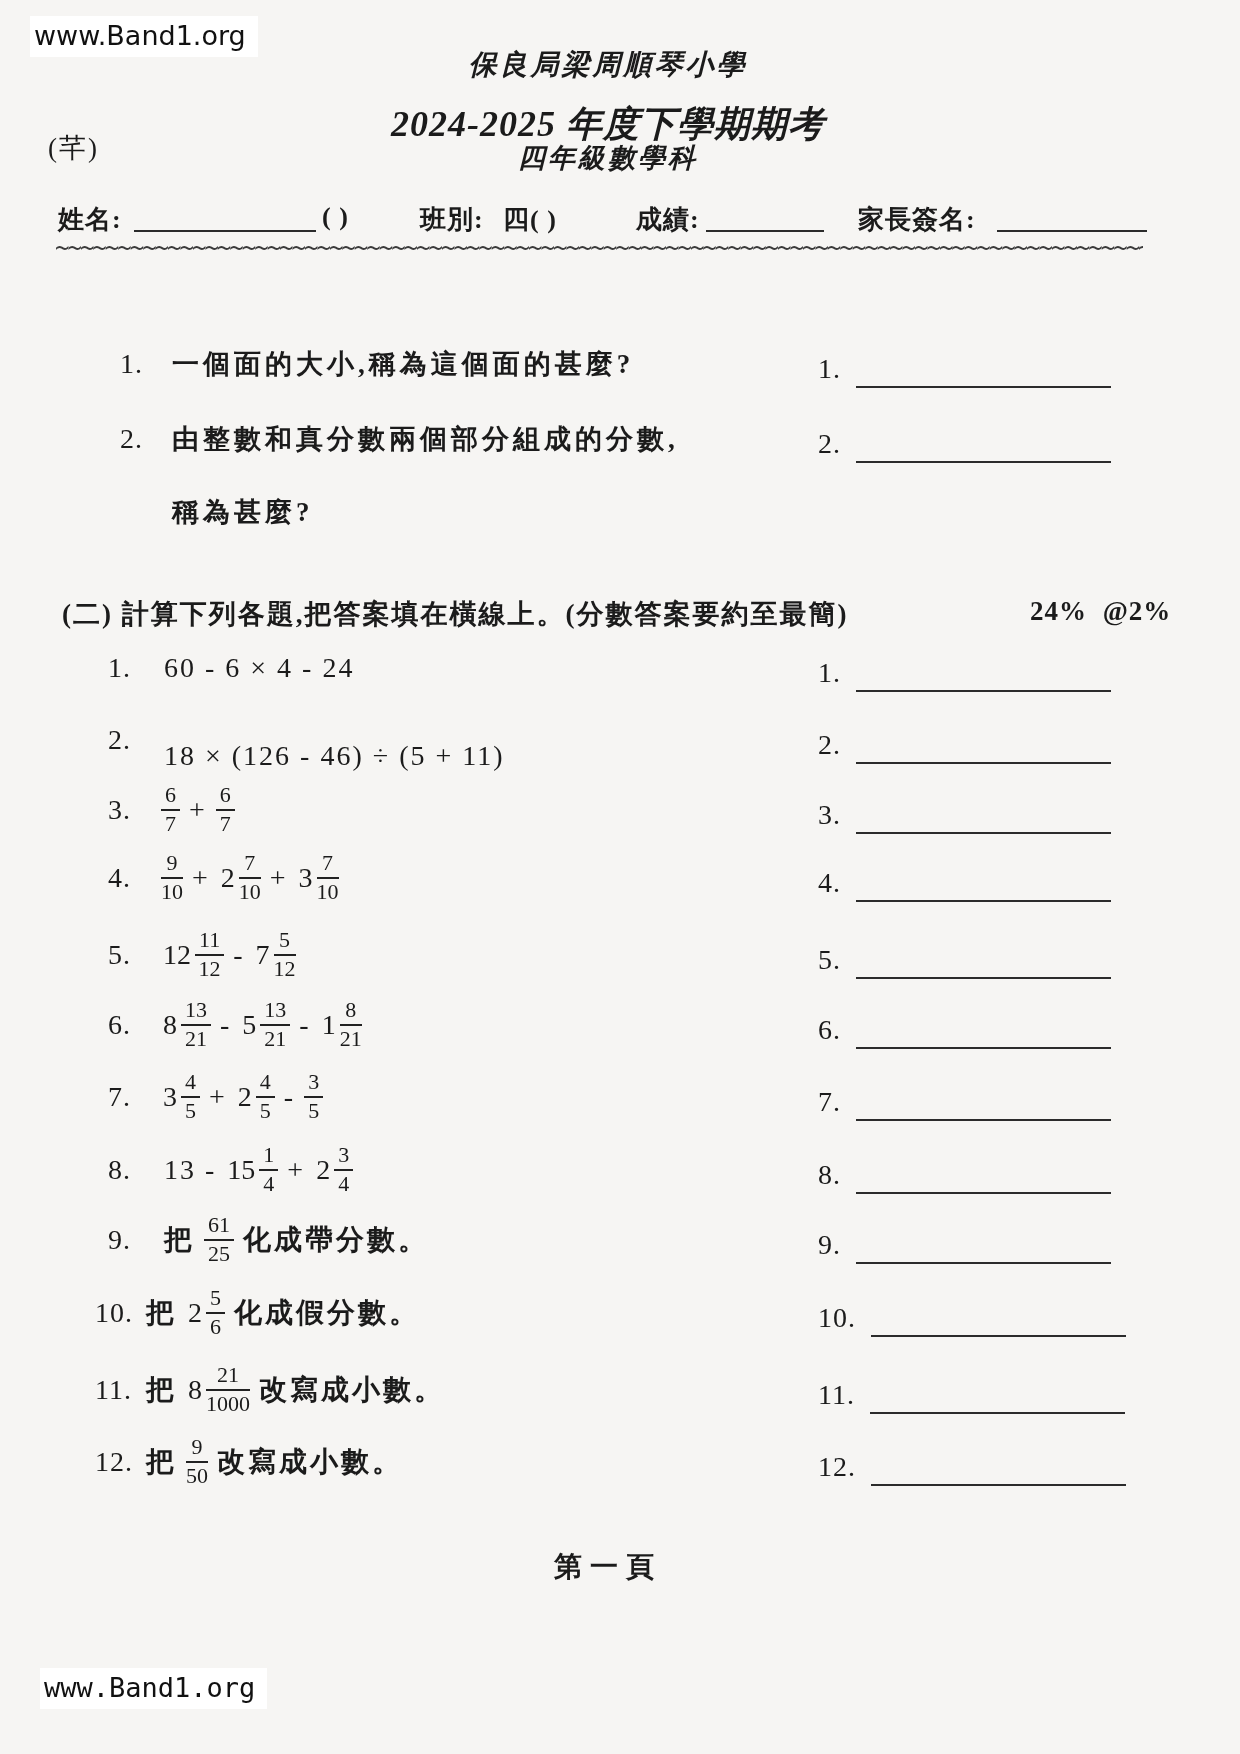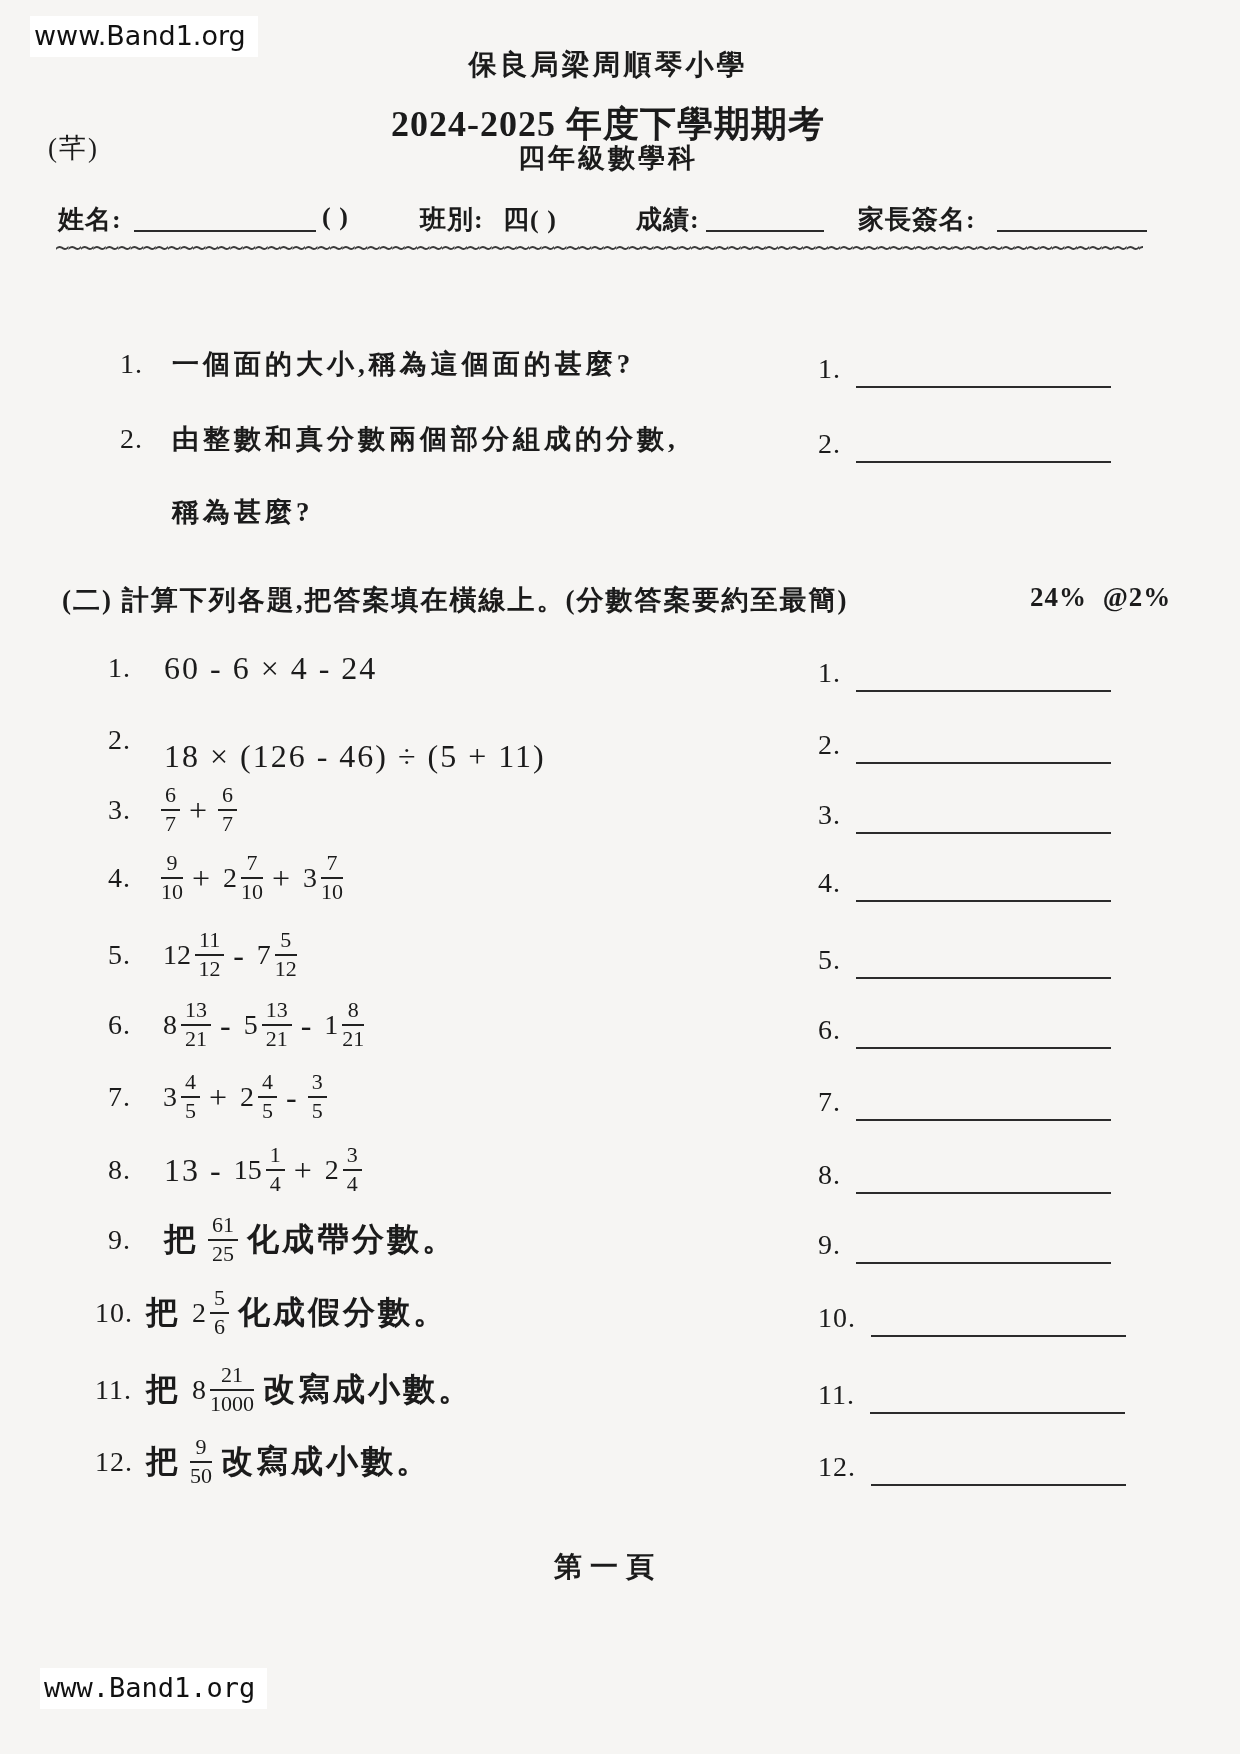--- a/index.html
+++ b/index.html
@@ -13,21 +13,21 @@
     font-family:"Liberation Serif","DejaVu Serif",serif;
     overflow:hidden;
   }
   .abs{position:absolute;}
   .wm{
     font-family:"DejaVu Sans","Liberation Sans",sans-serif;
     font-size:27px;color:#111;background:#ffffff;
     padding:4px 12px 6px 4px;white-space:nowrap;
   }
   .wm-bottom{font-family:"DejaVu Sans Mono","Liberation Mono",monospace;}
-  .hdr-center{left:0;width:1216px;text-align:center;white-space:nowrap;}
+  .hdr-center{left:0;width:1216px;text-align:center;white-space:nowrap;font-style:italic;}
   .hdr-school{top:46px;font-size:28px;letter-spacing:3px;font-weight:bold;}
   .hdr-exam{top:100px;font-size:36px;letter-spacing:1px;font-weight:bold;}
   .hdr-subject{top:140px;font-size:27px;letter-spacing:3px;font-weight:bold;}
   .paper-code{left:48px;top:130px;font-size:27px;letter-spacing:2px;}
   
   .info-row{top:202px;left:0;width:1240px;height:34px;font-size:26px;}
   .info-row .lbl{position:absolute;top:0;white-space:nowrap;letter-spacing:1px;font-weight:bold;}
   .uline{position:absolute;top:0;height:28px;border-bottom:2.5px solid #2b2b2b;}
   .wavy{
     top:234px;left:55px;width:1088px;height:28px;overflow:hidden;
@@ -35,21 +35,21 @@
     font-family:"DejaVu Sans Mono","Liberation Mono",monospace;
   }
   .sec-header{left:0;width:1240px;height:40px;font-size:27px;}
   .sec-heading{position:absolute;left:62px;white-space:nowrap;letter-spacing:2px;font-weight:bold;}
   .sec-marks{position:absolute;white-space:nowrap;letter-spacing:1px;font-weight:bold;word-spacing:8px;}
   
   .qrow{left:0;width:780px;height:68px;display:flex;align-items:center;}
   .qno{position:absolute;font-size:28px;letter-spacing:1px;}
   .qtext{position:absolute;font-size:27px;letter-spacing:4px;white-space:nowrap;font-weight:bold;}
   .qexpr{position:absolute;display:flex;align-items:center;white-space:nowrap;}
-  .tok{font-size:32px;letter-spacing:2px;margin:0 6px;}
+  .tok{font-size:28px;letter-spacing:2px;margin:0 6px;}
   .tok.cjk{letter-spacing:3px;font-weight:bold;}
   .mw{font-size:28px;margin:0 1px 0 5px;}
   .frac{
     display:inline-flex;flex-direction:column;align-items:stretch;
     text-align:center;margin:0 3px;position:relative;top:-1px;
     font-size:22px;line-height:1.08;
   }
   .fn{border-bottom:2px solid #222;padding:0 4px 2px;}
   .fd{padding-top:1px;}
   
@@ -78,21 +78,21 @@
     <span class="lbl" style="left:503px;">四(  )</span>
     <span class="lbl" style="left:636px;">成績:</span>
     <span class="uline" style="left:706px;width:118px;"></span>
     <span class="lbl" style="left:858px;">家長簽名:</span>
     <span class="uline" style="left:997px;width:150px;"></span>
   </div>
 
   <div class="abs wavy">~~~~~~~~~~~~~~~~~~~~~~~~~~~~~~~~~~~~~~~~~~~~~~~~~~~~~~~~~~~~~~~~~~~~~~~~~~~~~~~~~~~~~~~~~~~~~~~~~~~~~~~~~~~~~~~~~~~~~~~~~~~~~~~~~~~~~~~~~~~~~~~~~~~~~~~~~~~~~~~~</div>
 
 
-  <div class="abs sec-header" style="top:582px;">
+  <div class="abs sec-header" style="top:596px;">
     <span class="sec-heading">(二) 計算下列各題,把答案填在橫線上。(分數答案要約至最簡)</span>
     <span class="sec-marks" style="left:1030px;">24% @2%</span>
   </div>
 
   <div id="rows">
       <div class="abs qrow" style="top: 338px; height: 52px;">
         <span class="qno" style="left: 120px;">1.</span>
         <span class="qtext" style="left: 172px;">一個面的大小,稱為這個面的甚麼?</span>
       </div>
       <div class="abs answer" style="top: 338px;">

